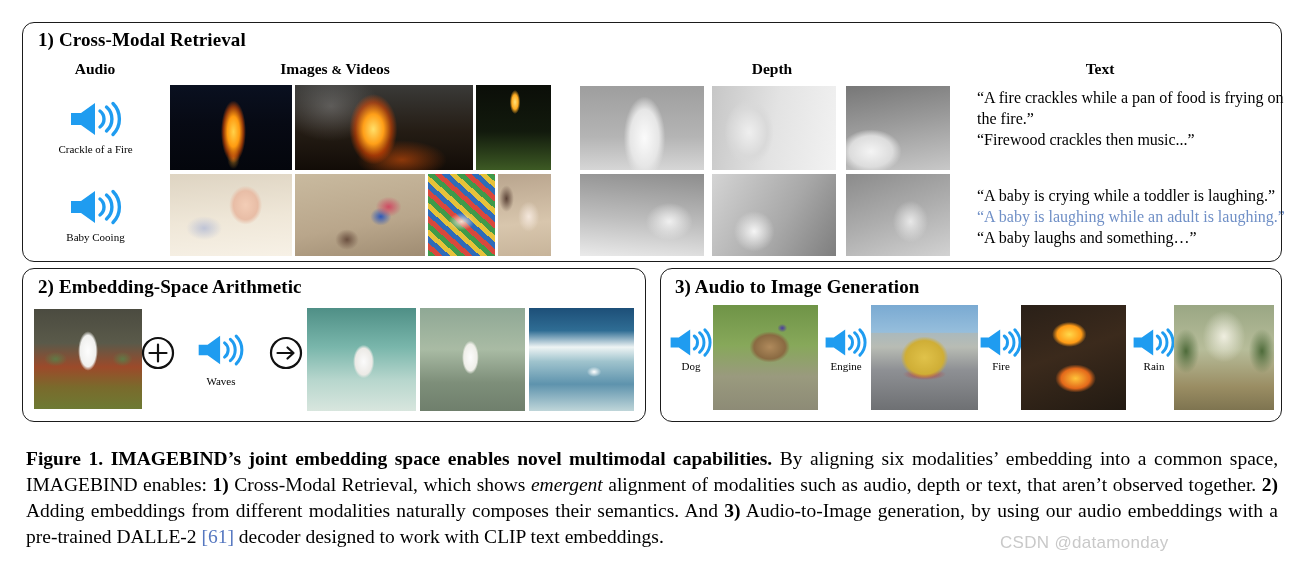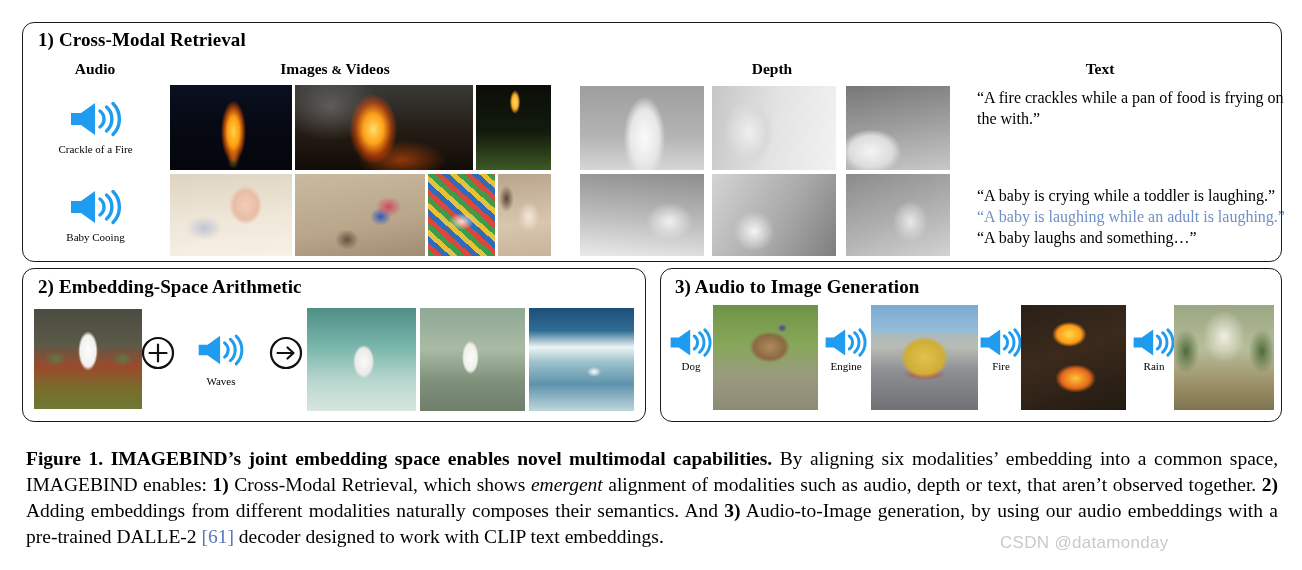--- a/index.html
+++ b/index.html
@@ -100,21 +100,22 @@
      background-image:
        radial-gradient(ellipse 30px 40px at 30% 55%, #efefef 0%, #d9d9d9 60%, rgba(0,0,0,0) 82%),
        linear-gradient(100deg,#c6c6c6 0%, #e3e3e3 50%, #f2f2f2 100%);"></div>
 <div class="img" style="left:846px;top:86px;width:104px;height:84px;
      background-image:
        radial-gradient(ellipse 36px 26px at 24% 78%, #f4f4f4 0%, #dcdcdc 60%, rgba(0,0,0,0) 85%),
        linear-gradient(170deg,#777777 0%, #9a9a9a 45%, #c8c8c8 100%);"></div>
 
 <div class="txtblock" style="left:977px;top:88px;">
   <div>“A fire crackles while a pan of food is frying on</div>
-  <div>the with.”</div>
+  <div>the fire.”</div>
+  <div>“Firewood crackles then music...”</div>
 </div>
 
 <div class="spk" style="left:68px;top:188px;">
   <svg width="56" height="38" viewBox="0 0 56 38" aria-hidden="true">
     <path d="M3 13 h10 L27 3 v32 L13 25 H3 z" fill="#1f9cf0"></path>
     <path d="M32 11 a10 10 0 0 1 0 16" fill="none" stroke="#1f9cf0" stroke-width="3.4" stroke-linecap="round"></path>
     <path d="M38.5 7 a16 16 0 0 1 0 24" fill="none" stroke="#1f9cf0" stroke-width="3.4" stroke-linecap="round"></path>
     <path d="M45 3.5 a22 22 0 0 1 0 31" fill="none" stroke="#1f9cf0" stroke-width="3.4" stroke-linecap="round"></path>
   </svg>
 </div>

